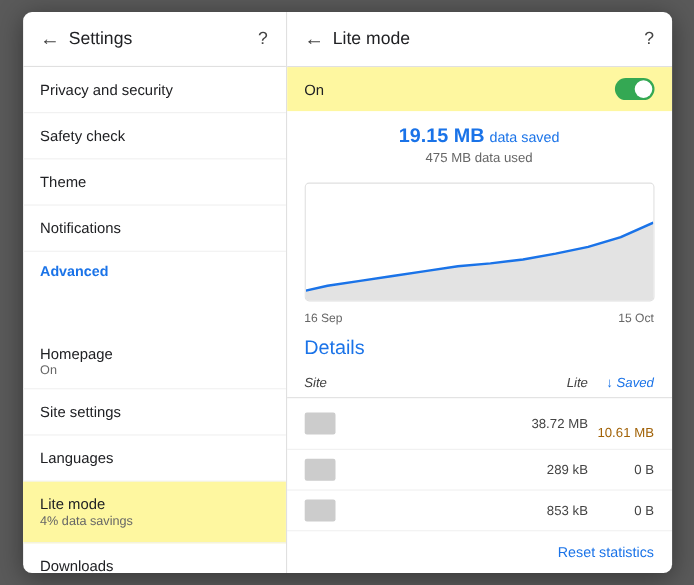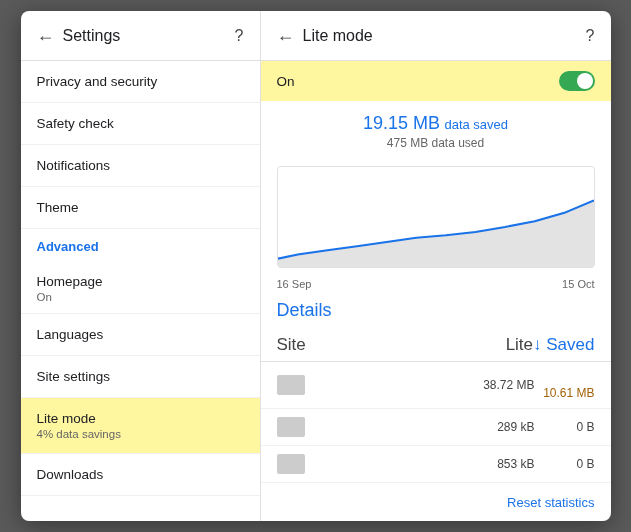--- a/index.html
+++ b/index.html
@@ -73,20 +73,21 @@
     .nav-item .sub-label {
       font-size: 11.5px;
       color: #666;
       margin-top: 2px;
     }
     .nav-item.homepage {
       padding: 10px 16px;
     }
     .nav-item.homepage .main-label {
       font-size: 13.5px;
+      margin-top: 40px;
     }
 
     
     .right-panel {
       flex: 1;
       display: flex;
       flex-direction: column;
       overflow-y: auto;
     }
     .right-header {
@@ -141,21 +142,21 @@
       border-radius: 50%;
       top: 2px;
       right: 2px;
     }
     .data-saved-section {
       text-align: center;
       padding: 12px 16px 8px;
     }
     .data-saved-amount {
       font-size: 18px;
-      font-weight: 400;
+      font-weight: 700;
       color: #1a73e8;
     }
     .data-saved-label {
       font-size: 13px;
       color: #1a73e8;
     }
     .data-used {
       font-size: 12px;
       color: #666;
       margin-top: 2px;
@@ -184,23 +185,24 @@
       padding: 8px 16px;
       font-size: 18px;
       color: #1a73e8;
       cursor: pointer;
       font-weight: 500;
     }
     .table-header {
       display: flex;
       justify-content: space-between;
       padding: 6px 16px;
-      font-size: 17px;
+      font-size: 12px;
       color: #444;
       border-bottom: 1px solid #e0e0e0;
+      font-style: italic;
     }
     .table-header .col-site { flex: 1; }
     .table-header .col-used { text-align: right; min-width: 60px; }
     .table-header .col-saved { text-align: right; min-width: 60px; color: #1a73e8; }
     .table-row {
       display: flex;
       align-items: center;
       padding: 8px 16px;
       border-bottom: 1px solid #f0f0f0;
     }
@@ -237,29 +239,29 @@
 
   <div class="left-panel">
     <div class="left-header">
       <span class="back-icon">←</span>
       <span class="title">Settings</span>
       <span class="help-icon">?</span>
     </div>
 
     <div class="nav-item">Privacy and security</div>
     <div class="nav-item">Safety check</div>
+    <div class="nav-item">Theme</div>
     <div class="nav-item">Notifications</div>
-    <div class="nav-item">Theme</div>
     <div class="nav-item section-label">Advanced</div>
     <div class="nav-item homepage">
       <div class="main-label">Homepage</div>
       <div class="sub-label">On</div>
     </div>
+    <div class="nav-item">Site settings</div>
     <div class="nav-item">Languages</div>
-    <div class="nav-item">Site settings</div>
     <div class="nav-item active">
       <div class="main-label">Lite mode</div>
       <div class="sub-label">4% data savings</div>
     </div>
     <div class="nav-item">Downloads</div>
 
   </div>
 
   <div class="right-panel">
     <div class="right-header">

